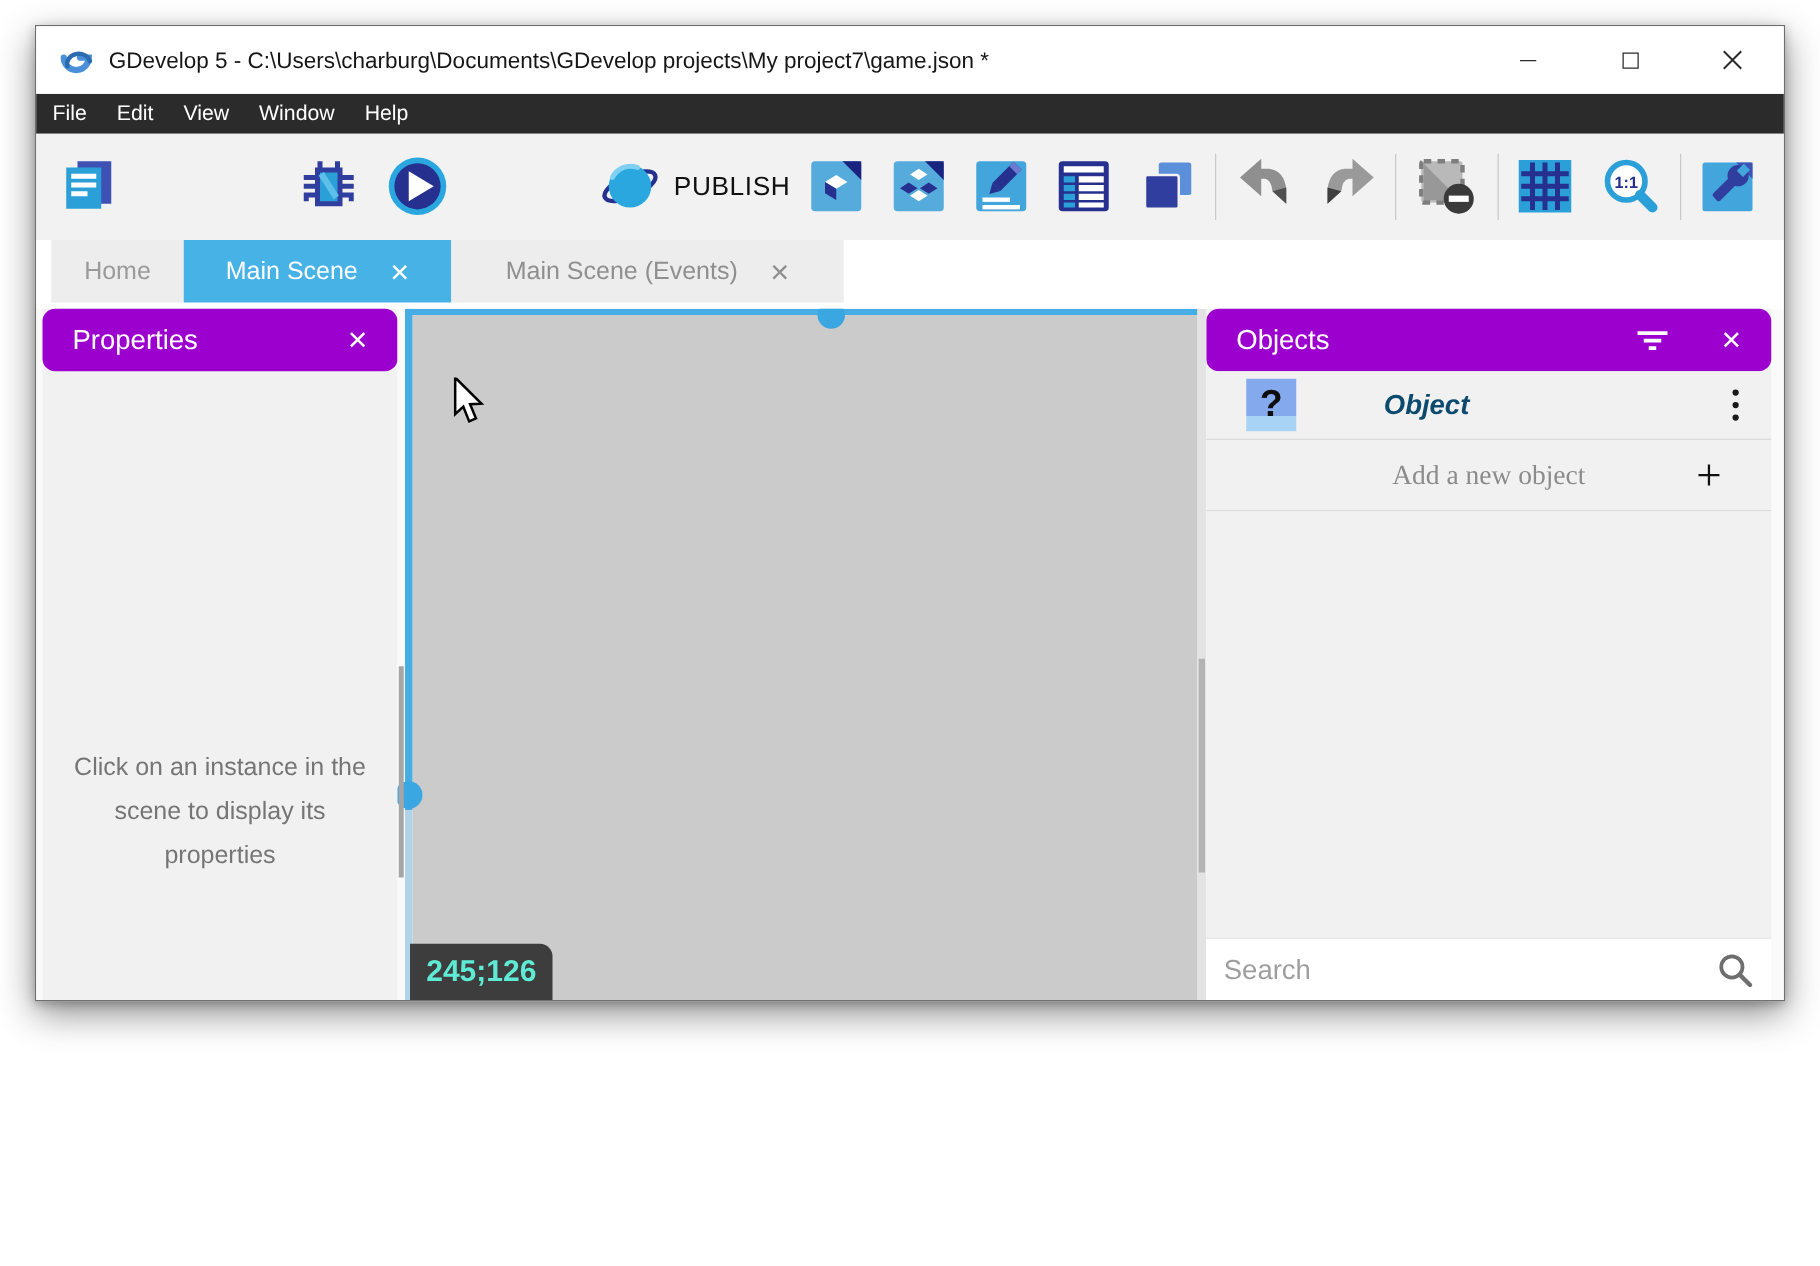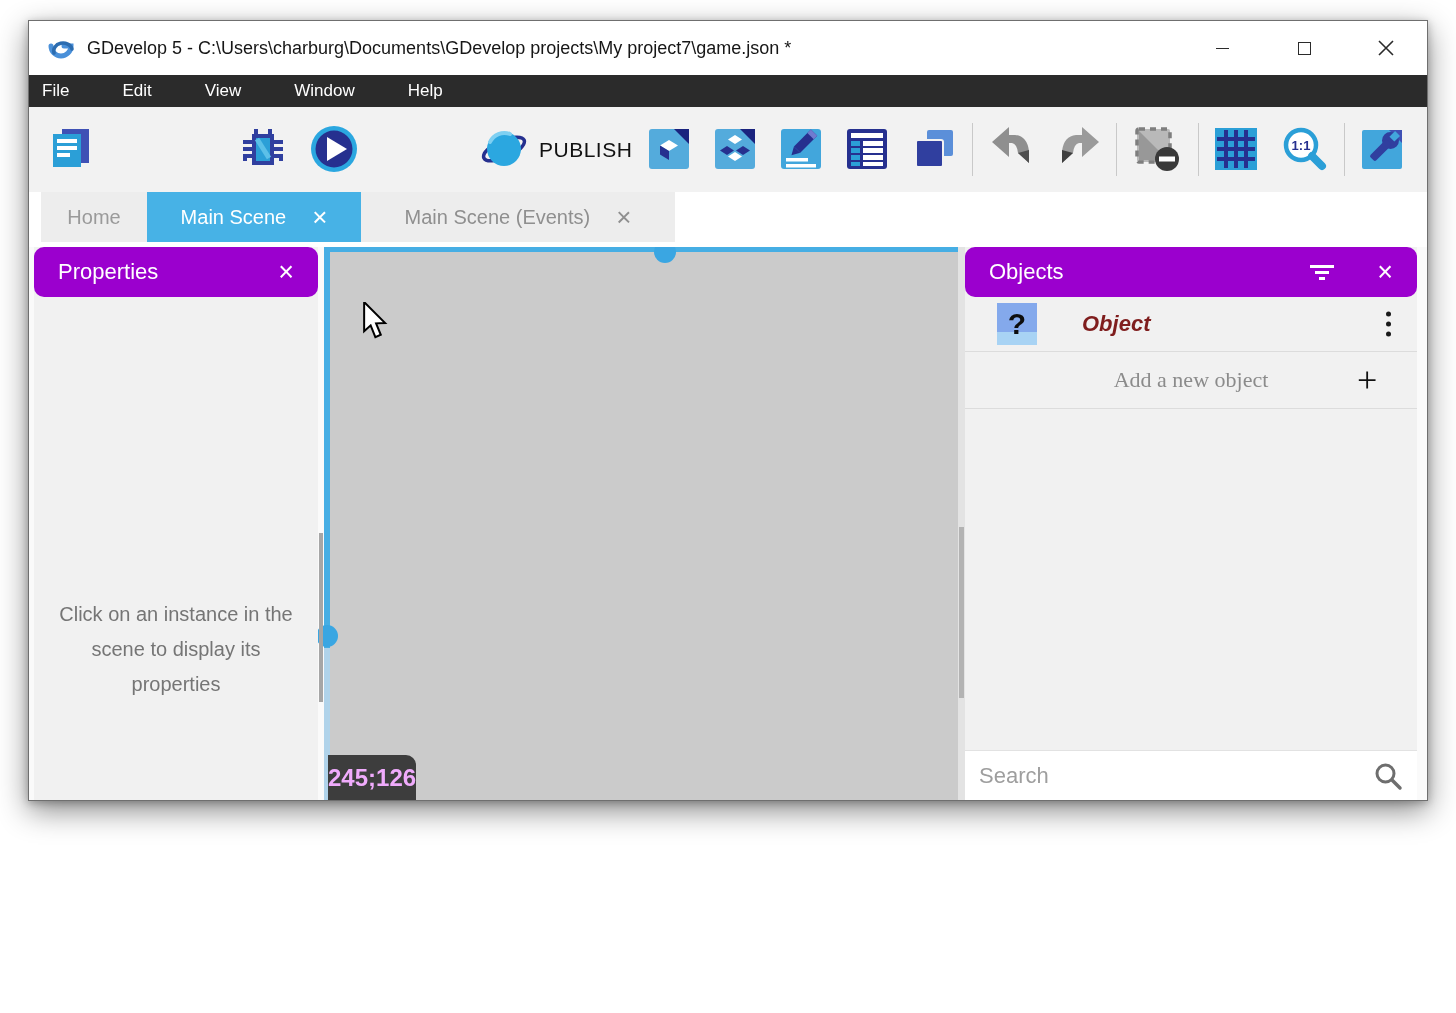--- a/index.html
+++ b/index.html
@@ -14,21 +14,21 @@
   
   .titlebar { height:54px; background:#ffffff; display:flex; align-items:center; position:relative; flex:none; }
   .app-logo { width:34px; height:30px; margin-left:16px; flex:none; }
   .title-text { margin-left:8px; font-size:18px; color:#161616; }
   .win-controls { position:absolute; right:0; top:0; height:54px; display:flex; }
   .win-btn { width:82px; height:54px; display:flex; align-items:center; justify-content:center; }
   .glyph-min { width:13px; height:0; border-top:1.6px solid #2b2b2b; }
   .glyph-max { width:13px; height:13px; border:1.6px solid #2b2b2b; }
 
   
-  .menubar { height:32px; background:#2b2b2b; display:flex; align-items:center; padding-left:1px; flex:none;gap:29px; }
+  .menubar { height:32px; background:#2b2b2b; display:flex; align-items:center; padding-left:1px; flex:none; }
   .menu-item { color:#ffffff; font-size:17px; padding:0 12px; height:32px; line-height:32px; }
 
   
   .toolbar { height:85px; background:#f2f2f2; position:relative; flex:none; }
   .tb { position:absolute; top:18px; width:48px; height:48px;text-align:center; }
   .tb svg { width:48px; height:48px; display:block; }
   .tb-label { position:absolute; top:0; height:85px; display:flex; align-items:center;
               font-size:21px; color:#111; letter-spacing:.5px; }
   .tb-sep { position:absolute; top:16px; width:1px; height:53px; background:#c9c9c9; }
 
@@ -59,33 +59,33 @@
   .canvas-area { flex:1; position:relative; background:#fafafa; overflow:hidden; }
   .cv-gray { position:absolute; left:12px; top:5px; right:7px; bottom:0; background:#cbcbcb; }
   .cv-top-border { position:absolute; left:6px; top:0; right:7px; height:5px; background:#46aee4; }
   .cv-left-border-strong { position:absolute; left:6px; top:0; width:6px; height:401px; background:#46aee4; }
   .cv-left-border-light { position:absolute; left:6px; top:401px; width:6px; bottom:0; background:#b0d3ea; }
   .cv-handle { position:absolute; width:22px; height:22px; border-radius:50%; background:#3aa6e2; }
   .cv-left-thumb { position:absolute; left:1px; top:286px; width:4px; height:169px; background:#a6a6a6; }
   .cv-vscroll { position:absolute; right:0; top:0; width:7px; height:100%; background:#e3e3e3; }
   .cv-vthumb { position:absolute; right:1px; top:280px; width:5px; height:171px; background:#b3b3b3; }
   .coords-tooltip { position:absolute; left:10px; bottom:0; height:45px; line-height:45px;
-                    padding:0 0; background:#3d3d3d; color:#f0abfc; font-size:24px; font-weight:bold;
+                    padding:0 13px; background:#3d3d3d; color:#5eead4; font-size:24px; font-weight:bold;
                     border-top-right-radius:10px; }
   .cursor { position:absolute; left:44px; top:55px; }
 
   
   .objects-panel { width:452px; margin-right:10px; background:#f1f1f1; display:flex; flex-direction:column; flex:none; }
   .obj-row { height:55px; background:#f1f1f1; border-bottom:1px solid #dcdcdc;
              display:flex; align-items:center; position:relative; flex:none; }
   .obj-thumb { width:40px; height:42px; margin-left:32px;
                background:linear-gradient(#84a9ec 0 70%, #a8d3f4 70% 100%);
                display:flex; align-items:center; justify-content:center;
                font-size:30px; font-weight:bold; color:#0d0d0d; }
-  .obj-name { margin-left:45px; font-size:22px; font-weight:bold; font-style:italic; color:#7f1d1d; }
+  .obj-name { margin-left:70px; font-size:22px; font-weight:bold; font-style:italic; color:#0c4a6e; }
   .kebab { position:absolute; right:26px; top:50%; transform:translateY(-50%); display:flex; flex-direction:column; gap:5px; }
   .kebab i { width:5px; height:5px; border-radius:50%; background:#1a1a1a; display:block; }
   .add-row { height:57px; background:#f1f1f1; border-bottom:1px solid #dcdcdc;
              display:flex; align-items:center; flex:none;font-family:Liberation Serif, serif; }
   .add-label { flex:1; text-align:center; font-size:22px; color:#8b8b8b; padding-left:60px; }
   .add-plus { width:60px; font-size:36px; font-weight:400; color:#111; text-align:left; }
   .obj-filler { flex:1; background:#f1f1f1; }
   .search-bar { height:50px; background:#ffffff; border-top:1px solid #e2e2e2;
                 display:flex; align-items:center; padding:0 14px; flex:none; }
   .search-input { flex:1; border:none; outline:none; font-size:22px; color:#444; background:transparent;

